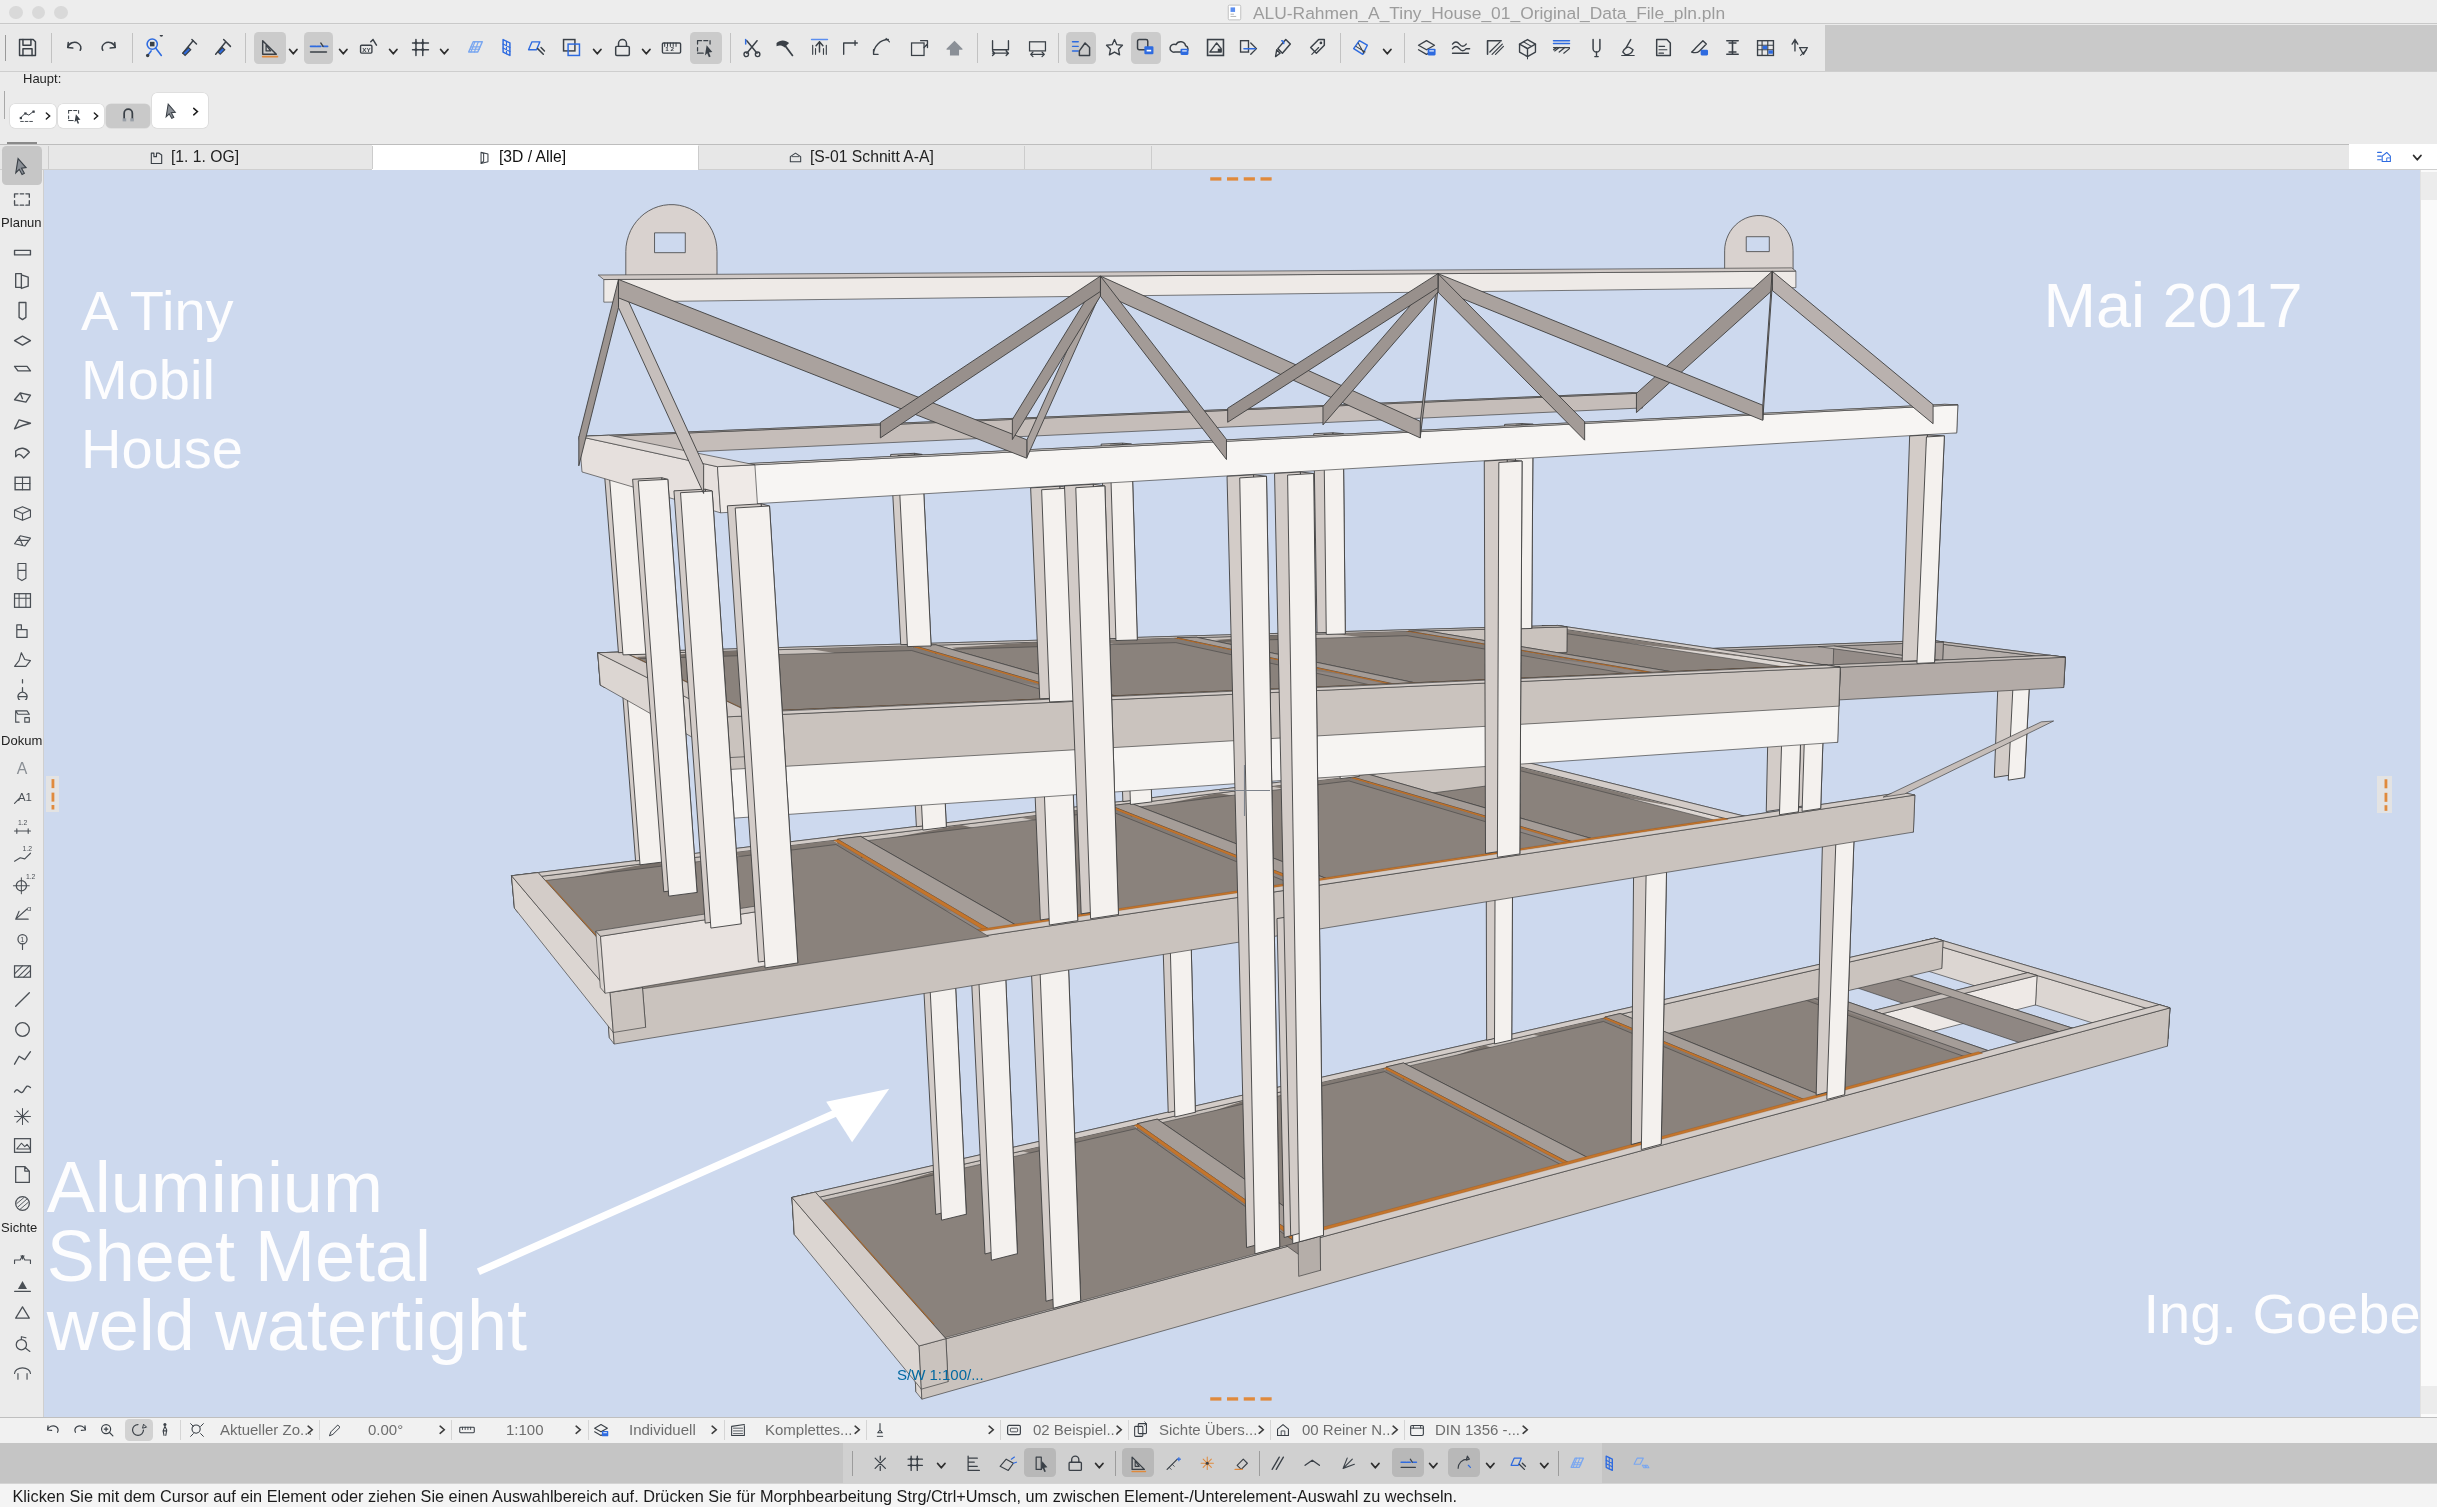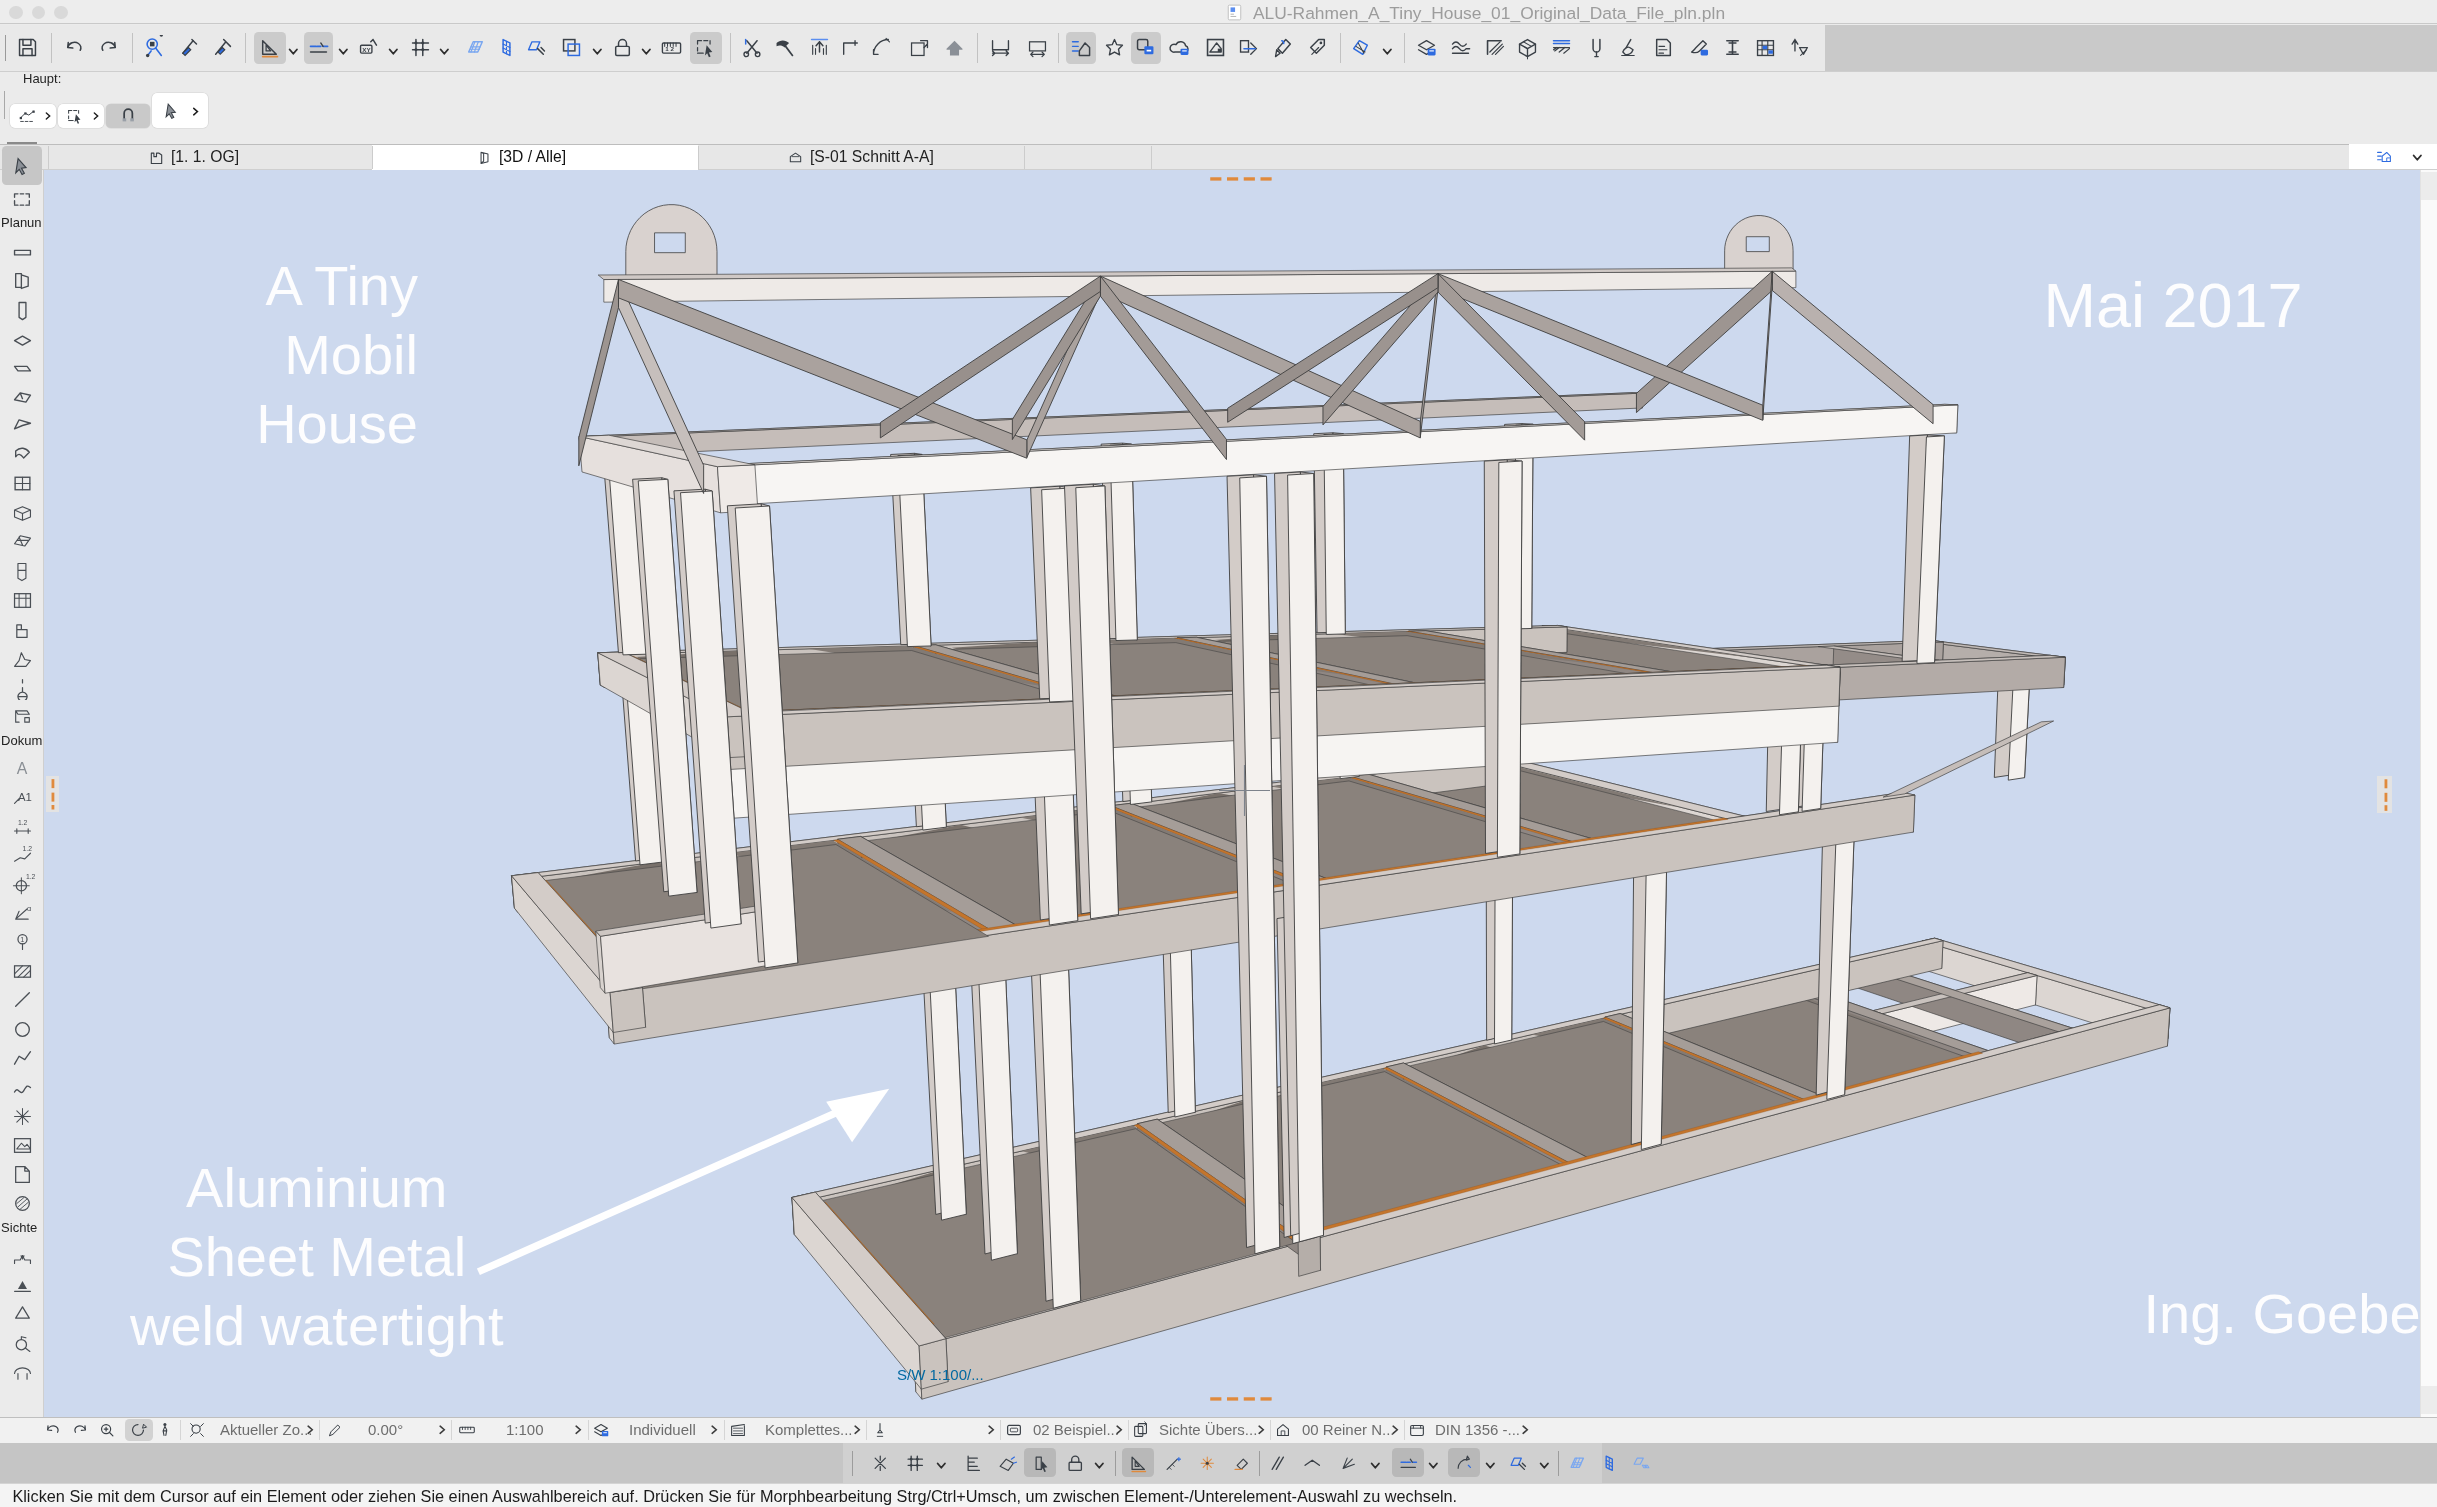--- a/index.html
+++ b/index.html
@@ -771,23 +771,23 @@
 <polygon points="1957.1,491.0 2526.0,749.4 2526.0,778.9 1957.1,520.5" fill="#aaa29e" stroke="#3e3e3e" stroke-width="1.6" stroke-linejoin="round"></polygon>
 <polygon points="1957.1,491.0 1826.2,782.8 1826.2,813.8 1957.1,521.9" fill="#aaa29e" stroke="#3e3e3e" stroke-width="1.6" stroke-linejoin="round"></polygon>
 <polygon points="1100.0,497.0 1826.2,782.2 1826.2,815.0 1100.0,529.8" fill="#aaa29e" stroke="#3e3e3e" stroke-width="1.6" stroke-linejoin="round"></polygon>
 <polygon points="2181.3,781.6 1957.1,491.0 1957.1,526.7 2181.3,817.3" fill="#a39b97" stroke="#3e3e3e" stroke-width="1.6" stroke-linejoin="round"></polygon>
 <polygon points="1800.5,746.1 1957.1,491.0 1957.1,526.7 1800.5,781.8" fill="#9d9591" stroke="#3e3e3e" stroke-width="1.6" stroke-linejoin="round"></polygon>
 <polygon points="2818.3,750.2 2557.4,486.7 2557.4,519.4 2818.3,782.8" fill="#a39b97" stroke="#3e3e3e" stroke-width="1.6" stroke-linejoin="round"></polygon>
 <polygon points="2352.9,723.0 2557.4,486.7 2557.4,519.4 2352.9,755.7" fill="#9d9591" stroke="#3e3e3e" stroke-width="1.6" stroke-linejoin="round"></polygon>
 <polygon points="2557.4,486.7 2183.4,726.1 2183.4,751.0 2557.4,511.6" fill="#98908c" stroke="#3e3e3e" stroke-width="1.6" stroke-linejoin="round"></polygon>
 <polygon points="1957.1,491.0 1565.7,751.5 1565.7,778.8 1957.1,518.3" fill="#98908c" stroke="#3e3e3e" stroke-width="1.6" stroke-linejoin="round"></polygon>
     </svg>
-<div style="position:absolute;left:37px;top:81px;width:337px;text-align:right;font-size:56px;line-height:69px;color:#fdfdfe">A Tiny<br>Mobil<br>House</div>
+<div style="position:absolute;left:37px;top:106px;width:337px;text-align:left;font-size:56px;line-height:69px;color:#fdfdfe">A Tiny<br>Mobil<br>House</div>
 <div style="position:absolute;left:1876px;top:99px;width:506px;text-align:center;font-size:63px;color:#fdfdfe">Mai 2017</div>
-<div style="position:absolute;left:2.8px;top:983px;width:540px;text-align:center;font-size:56px;line-height:69px;color:#fdfdfe">Aluminium<br>Sheet Metal<br>weld watertight</div>
+<div style="position:absolute;left:2.8px;top:983px;width:540px;font-size:72px;line-height:69px;color:#fdfdfe">Aluminium<br>Sheet Metal<br>weld watertight</div>
 <div style="position:absolute;left:1827px;top:1111px;width:562px;text-align:right;font-size:56px;color:#fdfdfe">Ing. Goebel</div>
 <svg style="position:absolute;left:422px;top:916px;width:439px;height:197px" viewBox="0 0 780 350">
       <path d="M22 330 L688 34" stroke="#ffffff" stroke-width="13"></path>
       <path d="M752 5 L640 28 L686 100 Z" fill="#ffffff"></path>
     </svg>
 <svg style="position:absolute;left:1164px;top:4.5px;width:67px;height:7.9px" viewBox="0 0 120 14" width="67" height="7.9">
       <g stroke="#e08a3c" stroke-width="6">
         <line x1="4" y1="7" x2="24" y2="7"></line>
         <line x1="34" y1="7" x2="54" y2="7"></line>
         <line x1="64" y1="7" x2="84" y2="7"></line>

